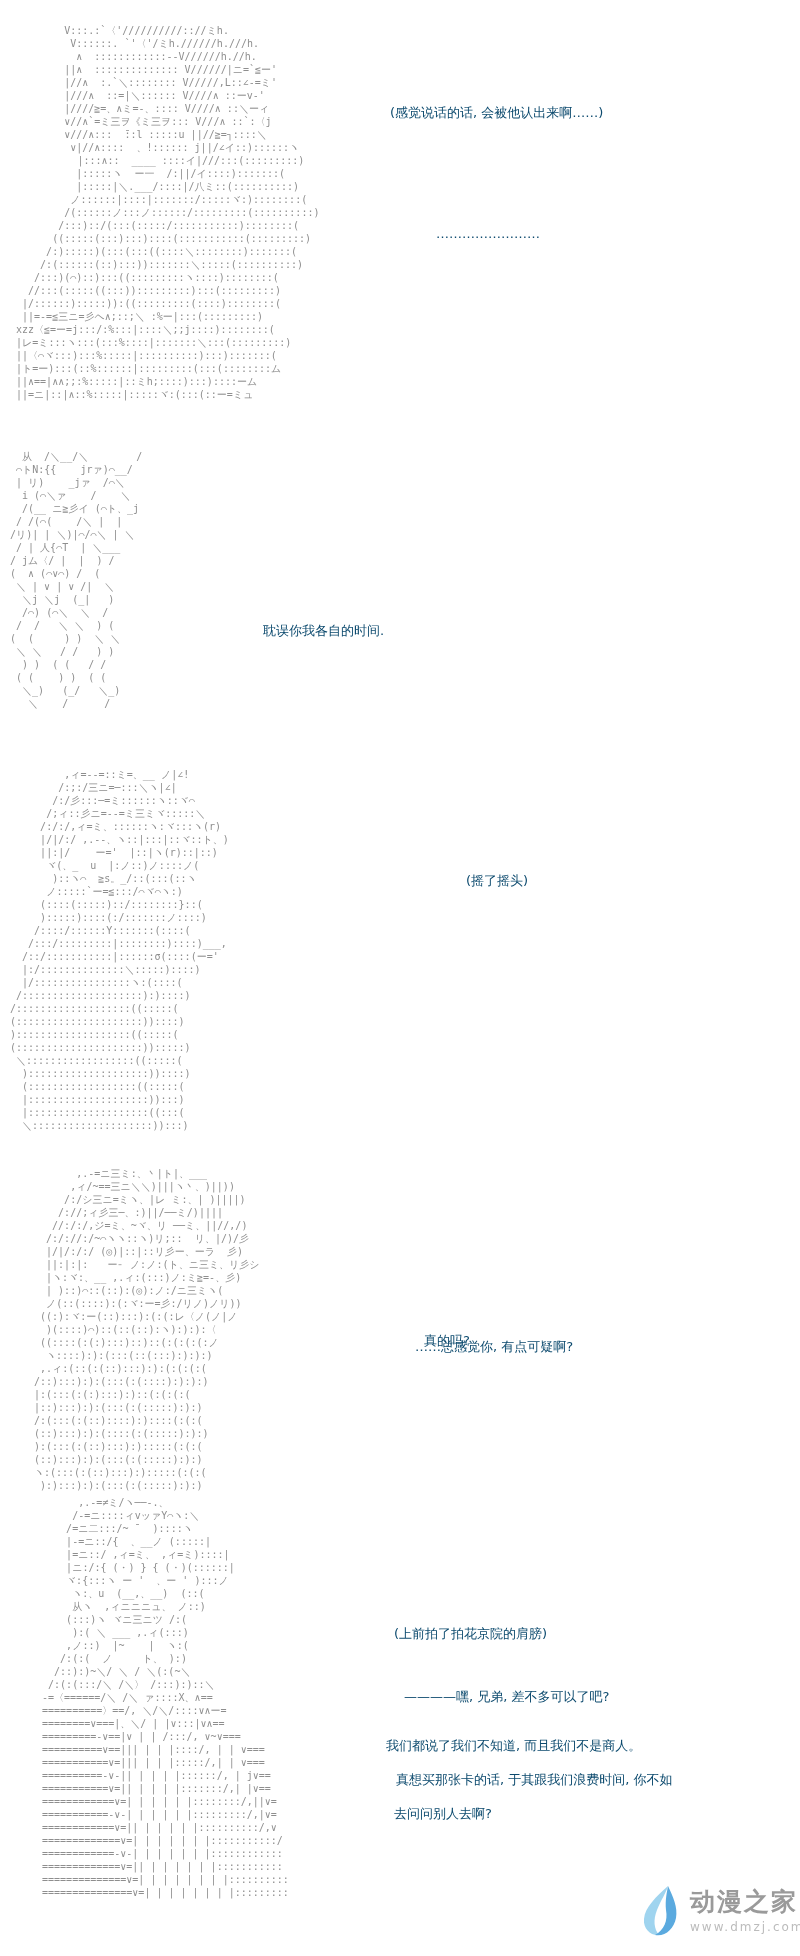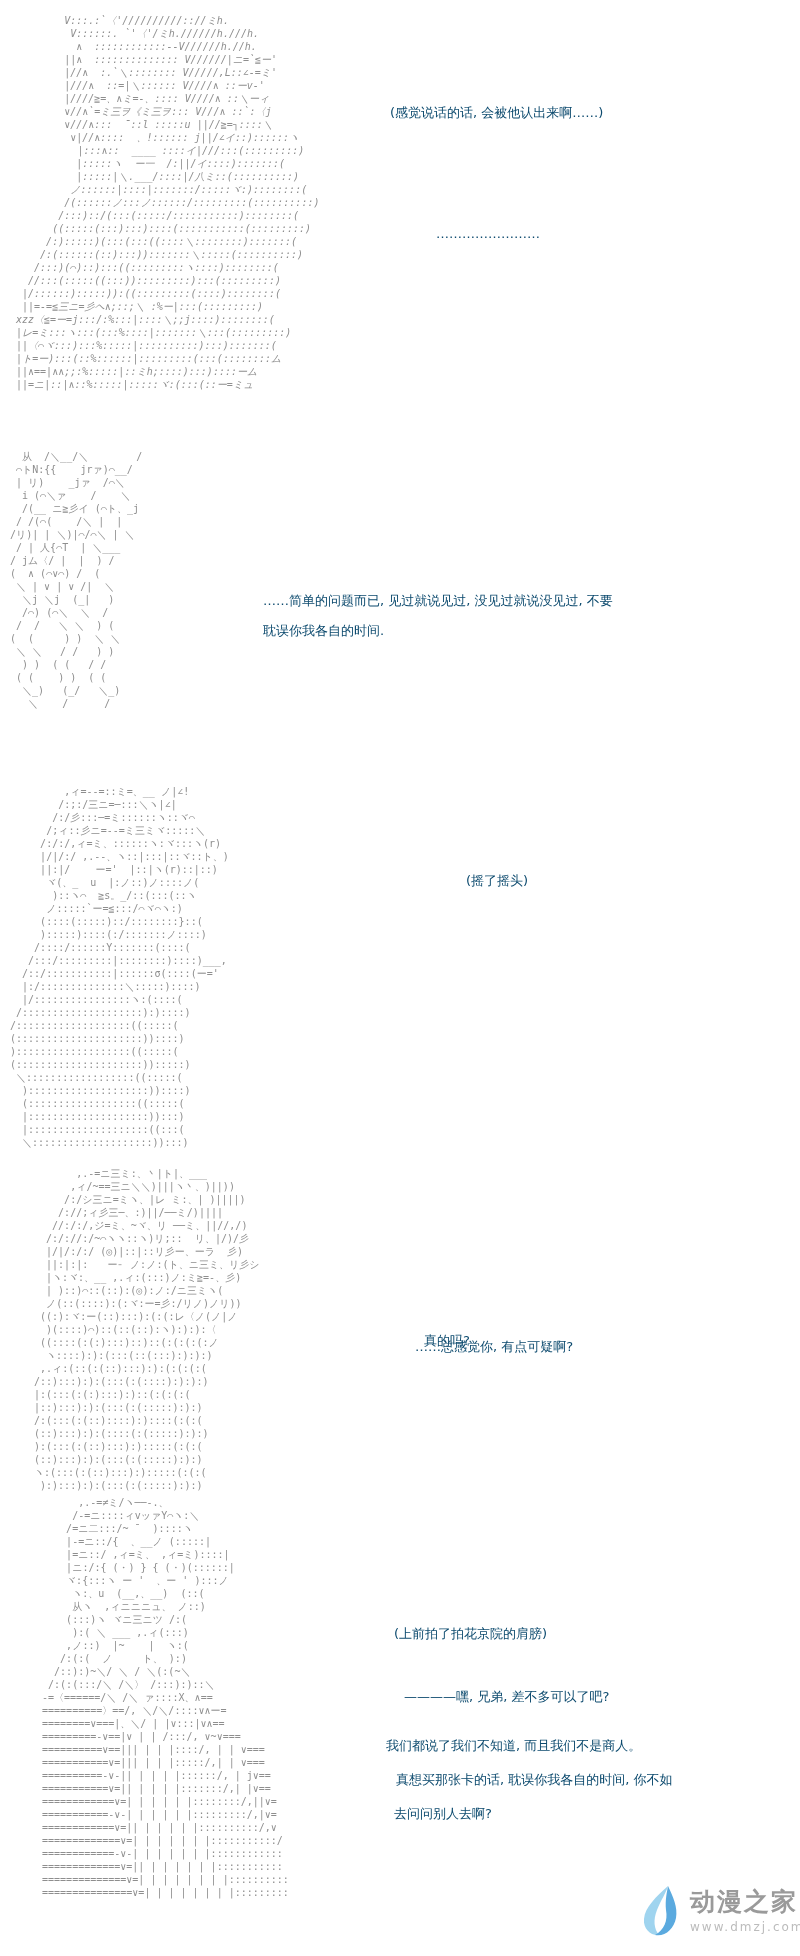--- a/index.html
+++ b/index.html
@@ -19,21 +19,21 @@
   .logo { position:absolute; left:641px; top:1884px; display:flex; align-items:center; gap:9px; }
   .logo-icon { width:40px; height:54px; display:block; }
   .logo-name { font-size:25px; font-weight:bold; color:#9a9a9a; letter-spacing:2px; line-height:1.15; }
   .logo-url  { font-size:12px; color:#bcbcbc; letter-spacing:2px; margin-top:3px; }
 </style>
 </head>
 <body>
 
 <div class="page">
 
-  <pre class="aa" style="left:10px;  top:14px;font-style:italic;">         V:::.:`〈'//////////:://ミh.
+  <pre class="aa" style="left:10px;  top:24px;">         V:::.:`〈'//////////:://ミh.
           V::::::. `'〈'/ミh.//////h.///h.
            ∧  ::::::::::::--V//////h.//h.
          ||∧  :::::::::::::: V//////|ニ=`≦ー'
          |//∧  :.`＼:::::::: V/////,L::∠-=ミ'
          |///∧  ::=|＼:::::: V////∧ ::ーv-'
          |////≧=、∧ミ=-、:::: V////∧ ::＼ーィ
          ∨//∧`=ミ三ヲ《ミ三ヲ::: V///∧ ::`:〈j
          ∨///∧:::  ̄::l :::::u ||//≧=┐::::＼
           ∨|//∧::::  、!:::::: j||/∠イ::)::::::ヽ
           ゙|:::∧::  ____ ::::イ|///:::(:::::::::)
@@ -68,21 +68,21 @@
   ＼ | ∨ | ∨ /|  ＼
    ＼j ＼j  (_|   )
    /⌒) (⌒＼  ＼  /
   /  /   ＼ ＼  ) (
  (  (     ) )  ＼ ＼
   ＼ ＼   / /   ) )
    ) )  ( (   / /
   ( (    ) )  ( (
    ＼_)   (_/   ＼_)
     ＼    /      /</pre>
-  <pre class="aa" style="left:4px;   top:785px;">          ,ィ=--=::ミ=、__ ノ|∠!
+  <pre class="aa" style="left:4px;   top:768px;">          ,ィ=--=::ミ=、__ ノ|∠!
          /:;:/三ニ=─:::＼ヽ|∠|
         /:/彡:::─=ミ::::::ヽ::ヾ⌒
        /;ィ::彡ニ=--=ミ三ミヾ:::::＼
       /:/:/,ィ=ミ、::::::ヽ:ヾ:::ヽ(r)
       |/|/:/ ,.--、ヽ::|:::|::ヾ::ト、)
       ||:|/   ゙ー='  |::|ヽ(r)::|::)
        ヾ(、_  u  |:ノ::)ノ::::ノ(
         )::ヽ⌒  ≧s。_/::(:::(::ヽ
        ノ:::::`ー=≦:::/⌒ヾ⌒ヽ:)
       (::::(:::::)::/::::::::}::(
@@ -155,29 +155,28 @@
   ===========-∨-| | | | | |:::::::::/,|∨=
   ============∨=|| | | | | |::::::::::/,∨
   =============∨=| | | | | | |:::::::::::/
   ============-∨-| | | | | | |::::::::::::
   =============∨=|| | | | | | |:::::::::::
   ==============∨=| | | | | | | |::::::::::
   ===============∨=| | | | | | | |:::::::::</pre>
 
   <div class="dlg" style="left:390px; top:104px;">(感觉说话的话, 会被他认出来啊……)</div>
   <div class="dlg" style="left:436px; top:226px;">……………………</div>
-  <div class="dlg" style="left:263px; top:592px;">……简单的问题而已, 见过就说见过, 没见过就说没见过, 不要</div>
   <div class="dlg" style="left:263px; top:622px;">耽误你我各自的时间.</div>
   <div class="dlg" style="left:466px; top:872px;">(摇了摇头)</div>
   <div class="dlg" style="left:424px; top:1332px;">真的吗?</div>
   <div class="dlg" style="left:415px; top:1338px;">……总感觉你, 有点可疑啊?</div>
   <div class="dlg" style="left:394px; top:1625px;">(上前拍了拍花京院的肩膀)</div>
   <div class="dlg" style="left:404px; top:1688px;">————嘿, 兄弟, 差不多可以了吧?</div>
   <div class="dlg" style="left:386px; top:1737px;">我们都说了我们不知道, 而且我们不是商人。</div>
-  <div class="dlg" style="left:396px; top:1771px;">真想买那张卡的话, 耽误你我各自的时间, 你不如</div>
+  <div class="dlg" style="left:396px; top:1771px;">真想买那张卡的话, 于其跟我们浪费时间, 你不如</div>
   <div class="dlg" style="left:394px; top:1805px;">去问问别人去啊?</div>
 
   <div class="logo">
     <span class="logo-icon">
       <svg width="40" height="54" viewBox="0 0 40 54" xmlns="http://www.w3.org/2000/svg">
         <path d="M27 2 C15 13 4 23 3 35 C2 45 10 52 18 51 C13 45 12 36 16 26 C20 16 25 9 27 2 Z" fill="#9fd4ef"></path>
         <path d="M27 2 C32 13 37 23 35 34 C33 45 24 53 14 51 C23 46 27 37 25 26 C24 16 26 8 27 2 Z" fill="#5baadf"></path>
       </svg>
     </span>
     <div class="logo-text">

